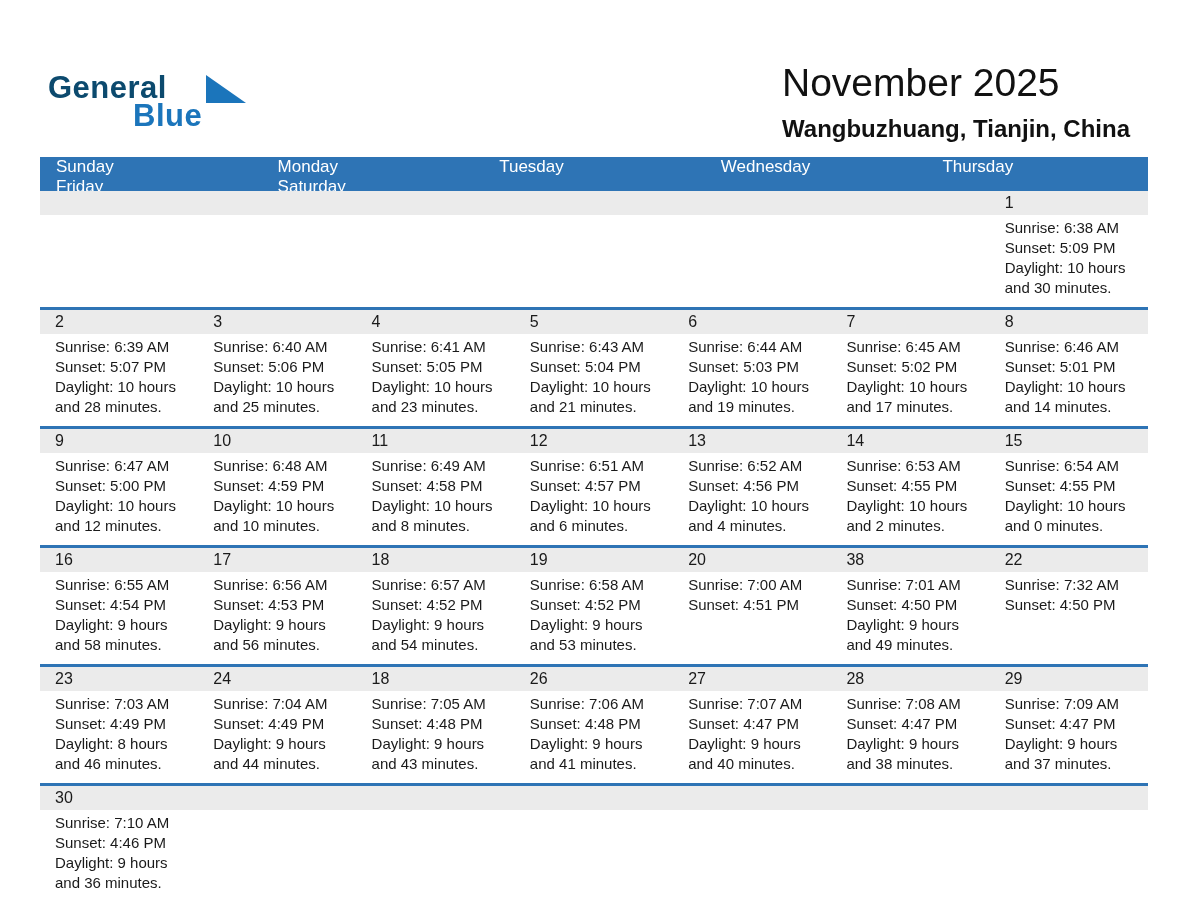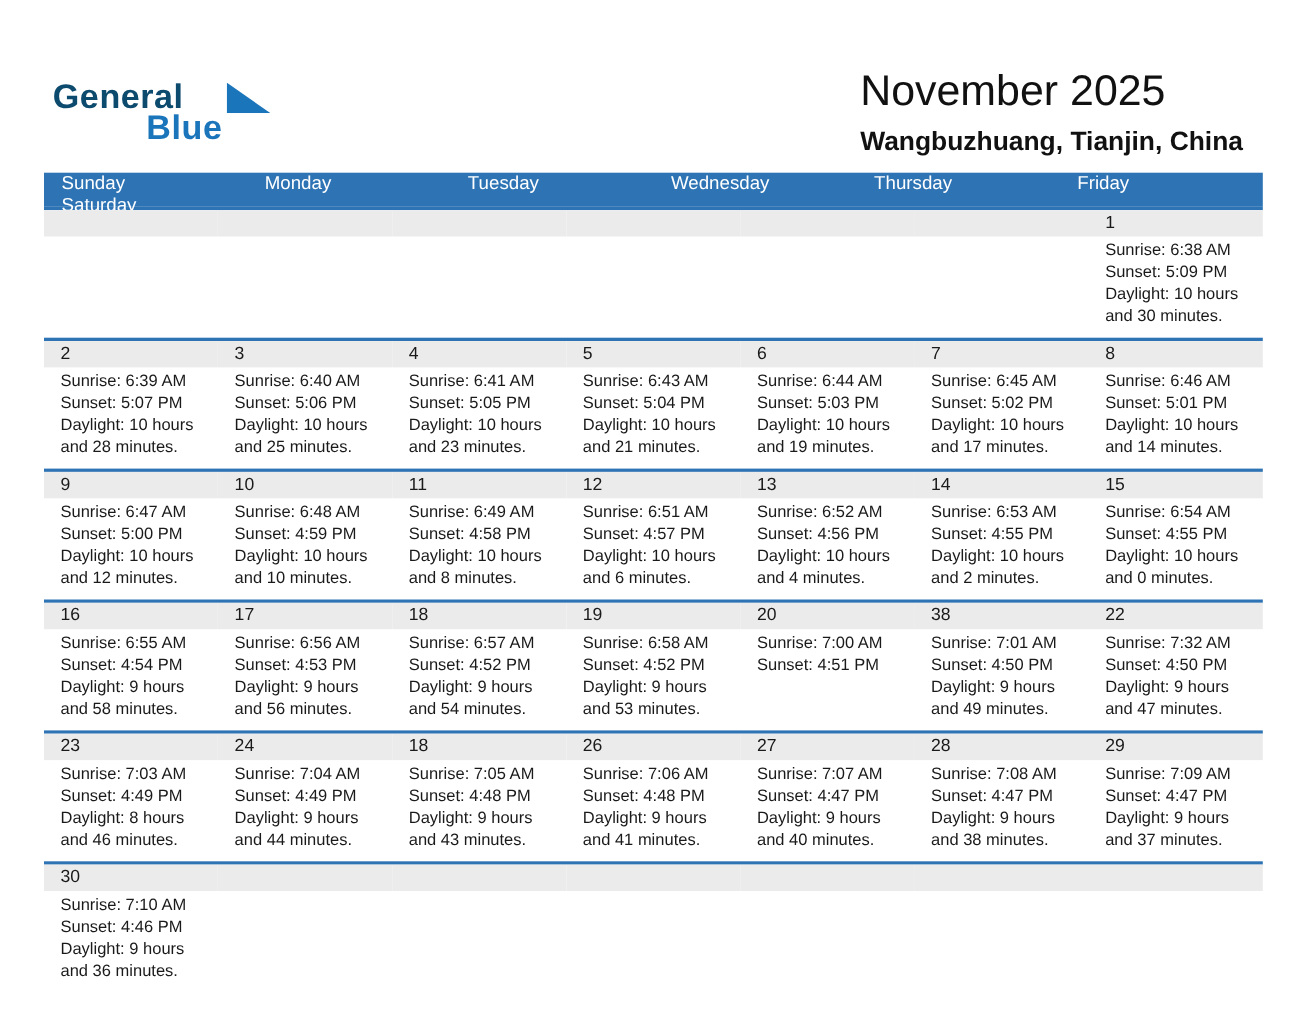--- a/index.html
+++ b/index.html
@@ -25,21 +25,21 @@
     position:absolute;left:85px;top:28px;
     font-size:31px;font-weight:600;color:var(--logo-blue);letter-spacing:0.5px;
   }
   .title-block{position:absolute;right:58px;top:60px;text-align:left;}
   .page-title{font-size:39px;font-weight:400;color:#111;line-height:46px;}
   .page-subtitle{font-size:24px;font-weight:700;color:#111;margin-top:9px;}
 
   
   .calendar{position:absolute;left:40px;top:157px;width:1108px;}
   .cal-header{
-    display:grid;grid-template-columns:repeat(6,1fr);
+    display:grid;grid-template-columns:repeat(5,1fr);
     background:var(--header-bg);color:var(--header-text);
     height:31px;align-items:center;font-size:17px;
   }
   .cal-header .wd{padding-left:16px;}
   .week{
     display:grid;grid-template-columns:repeat(7,1fr);
     border-top:3px solid var(--row-divider);
   }
   .cell{min-width:0;}
   .num{
@@ -275,21 +275,20 @@
               <div>Sunrise: 7:01 AM</div>
               <div>Sunset: 4:50 PM</div>
               <div>Daylight: 9 hours and 49 minutes.</div>
             </div>
           </div>
           <div class="cell">
             <div class="num">22</div>
             <div class="details">
               <div>Sunrise: 7:32 AM</div>
               <div>Sunset: 4:50 PM</div>
-              <div>Daylight: 9 hours and 47 minutes.</div>
             </div>
           </div>
         </div>
         <div class="week">
           <div class="cell">
             <div class="num">23</div>
             <div class="details">
               <div>Sunrise: 7:03 AM</div>
               <div>Sunset: 4:49 PM</div>
               <div>Daylight: 8 hours and 46 minutes.</div>

